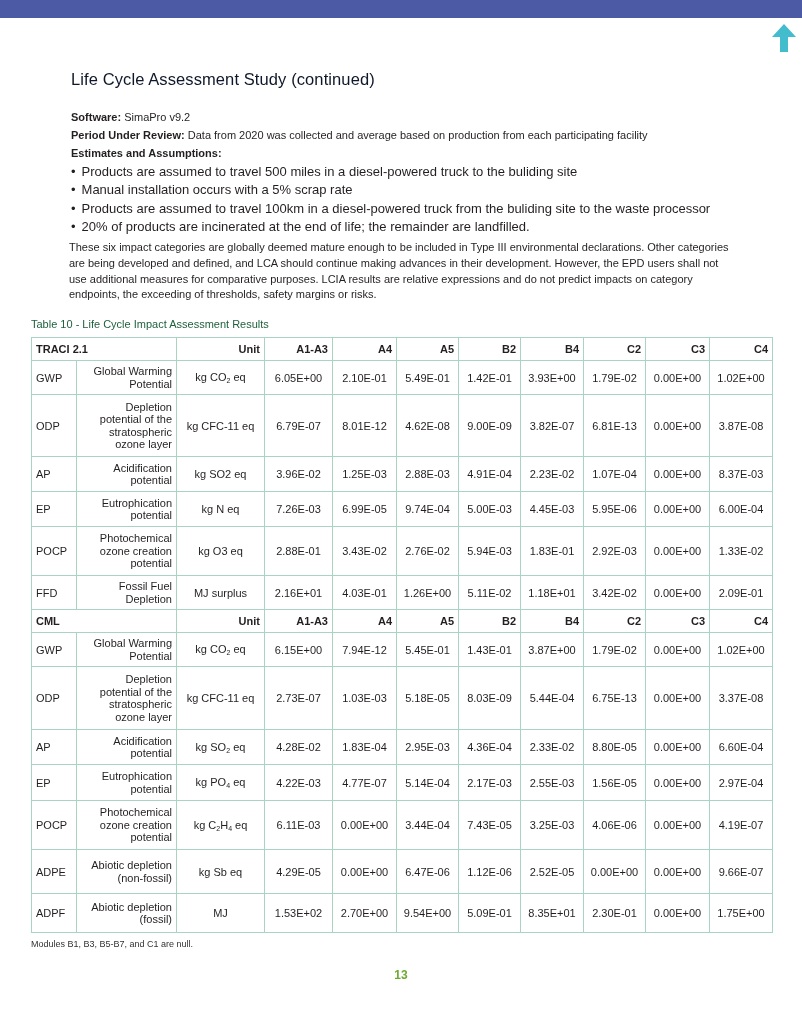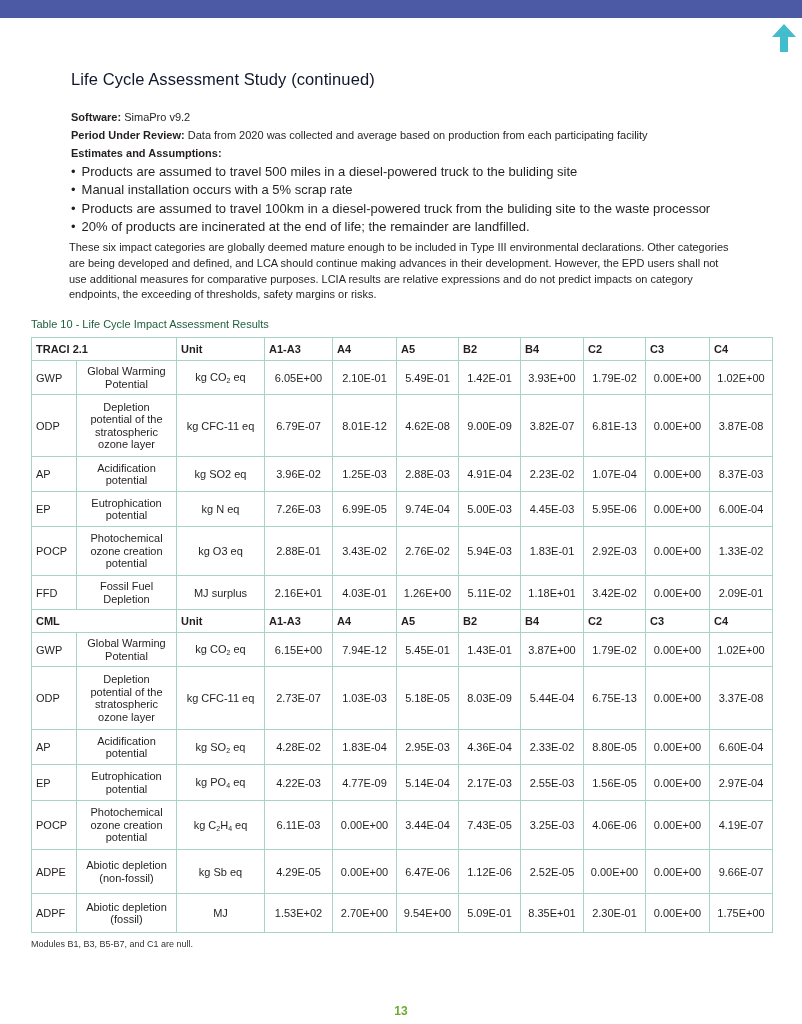--- a/index.html
+++ b/index.html
@@ -16,27 +16,27 @@
   .bullets { position: absolute; left: 71px; top: 165px; margin: 0; padding: 0; list-style: none; font-size: 13px; }
   .bullets li { height: 18.3px; line-height: 14px; white-space: nowrap; }
   .bullets li::before { content: "\2022"; margin-right: 6px; }
   .para { position: absolute; left: 69px; top: 240px; width: 665px; font-size: 11px; line-height: 15.8px; }
   .caption { position: absolute; left: 31px; top: 318px; font-size: 11px; color: #1f5f3c; }
   table.lcia {
     position: absolute; left: 31px; top: 337px; width: 741px;
     border-collapse: collapse; font-size: 11px; table-layout: fixed;
   }
   table.lcia td, table.lcia th { border: 1px solid #a9d4c4; padding: 0 4px; vertical-align: middle; }
-  table.lcia th { font-weight: bold; text-align: left; height: 22px; }
+  table.lcia th { font-weight: bold; text-align: right; height: 22px; }
   table.lcia th.group { text-align: left; }
   table.lcia td { text-align: center; }
   table.lcia td.abbr { text-align: left; }
-  table.lcia td.desc { text-align: center; line-height: 12.5px; font-size: 11px; }
+  table.lcia td.desc { text-align: right; line-height: 12.5px; font-size: 11px; }
   .footnote { position: absolute; left: 31px; top: 939px; font-size: 9px; color: #333; }
-  .pagenum { position: absolute; left: 0; width: 802px; top: 1004px; text-align: center; font-size: 12px; font-weight: bold; color: #6aab2e; }
+  .pagenum { position: absolute; left: 0; width: 802px; top: 968px; text-align: center; font-size: 12px; font-weight: bold; color: #6aab2e; }
   sub { font-size: 7px; vertical-align: -2px; }
 </style>
 </head>
 <body>
 
 <div class="topbar"></div>
 
 <svg class="up-arrow" viewBox="0 0 26 28">
   <polygon points="13,0 25,13 17,13 17,28 9,28 9,13 1,13" fill="#43bccd"></polygon>
 </svg>
@@ -218,21 +218,21 @@
         <td>2.33E-02</td>
         <td>8.80E-05</td>
         <td>0.00E+00</td>
         <td>6.60E-04</td>
       </tr>
       <tr style="height: 36px;">
         <td class="abbr">EP</td>
         <td class="desc">Eutrophication potential</td>
         <td><span>kg PO</span><sub>4</sub><span> eq</span></td>
         <td>4.22E-03</td>
-        <td>4.77E-09</td>
+        <td>4.77E-07</td>
         <td>5.14E-04</td>
         <td>2.17E-03</td>
         <td>2.55E-03</td>
         <td>1.56E-05</td>
         <td>0.00E+00</td>
         <td>2.97E-04</td>
       </tr>
       <tr style="height: 49px;">
         <td class="abbr">POCP</td>
         <td class="desc">Photochemical ozone creation potential</td>

